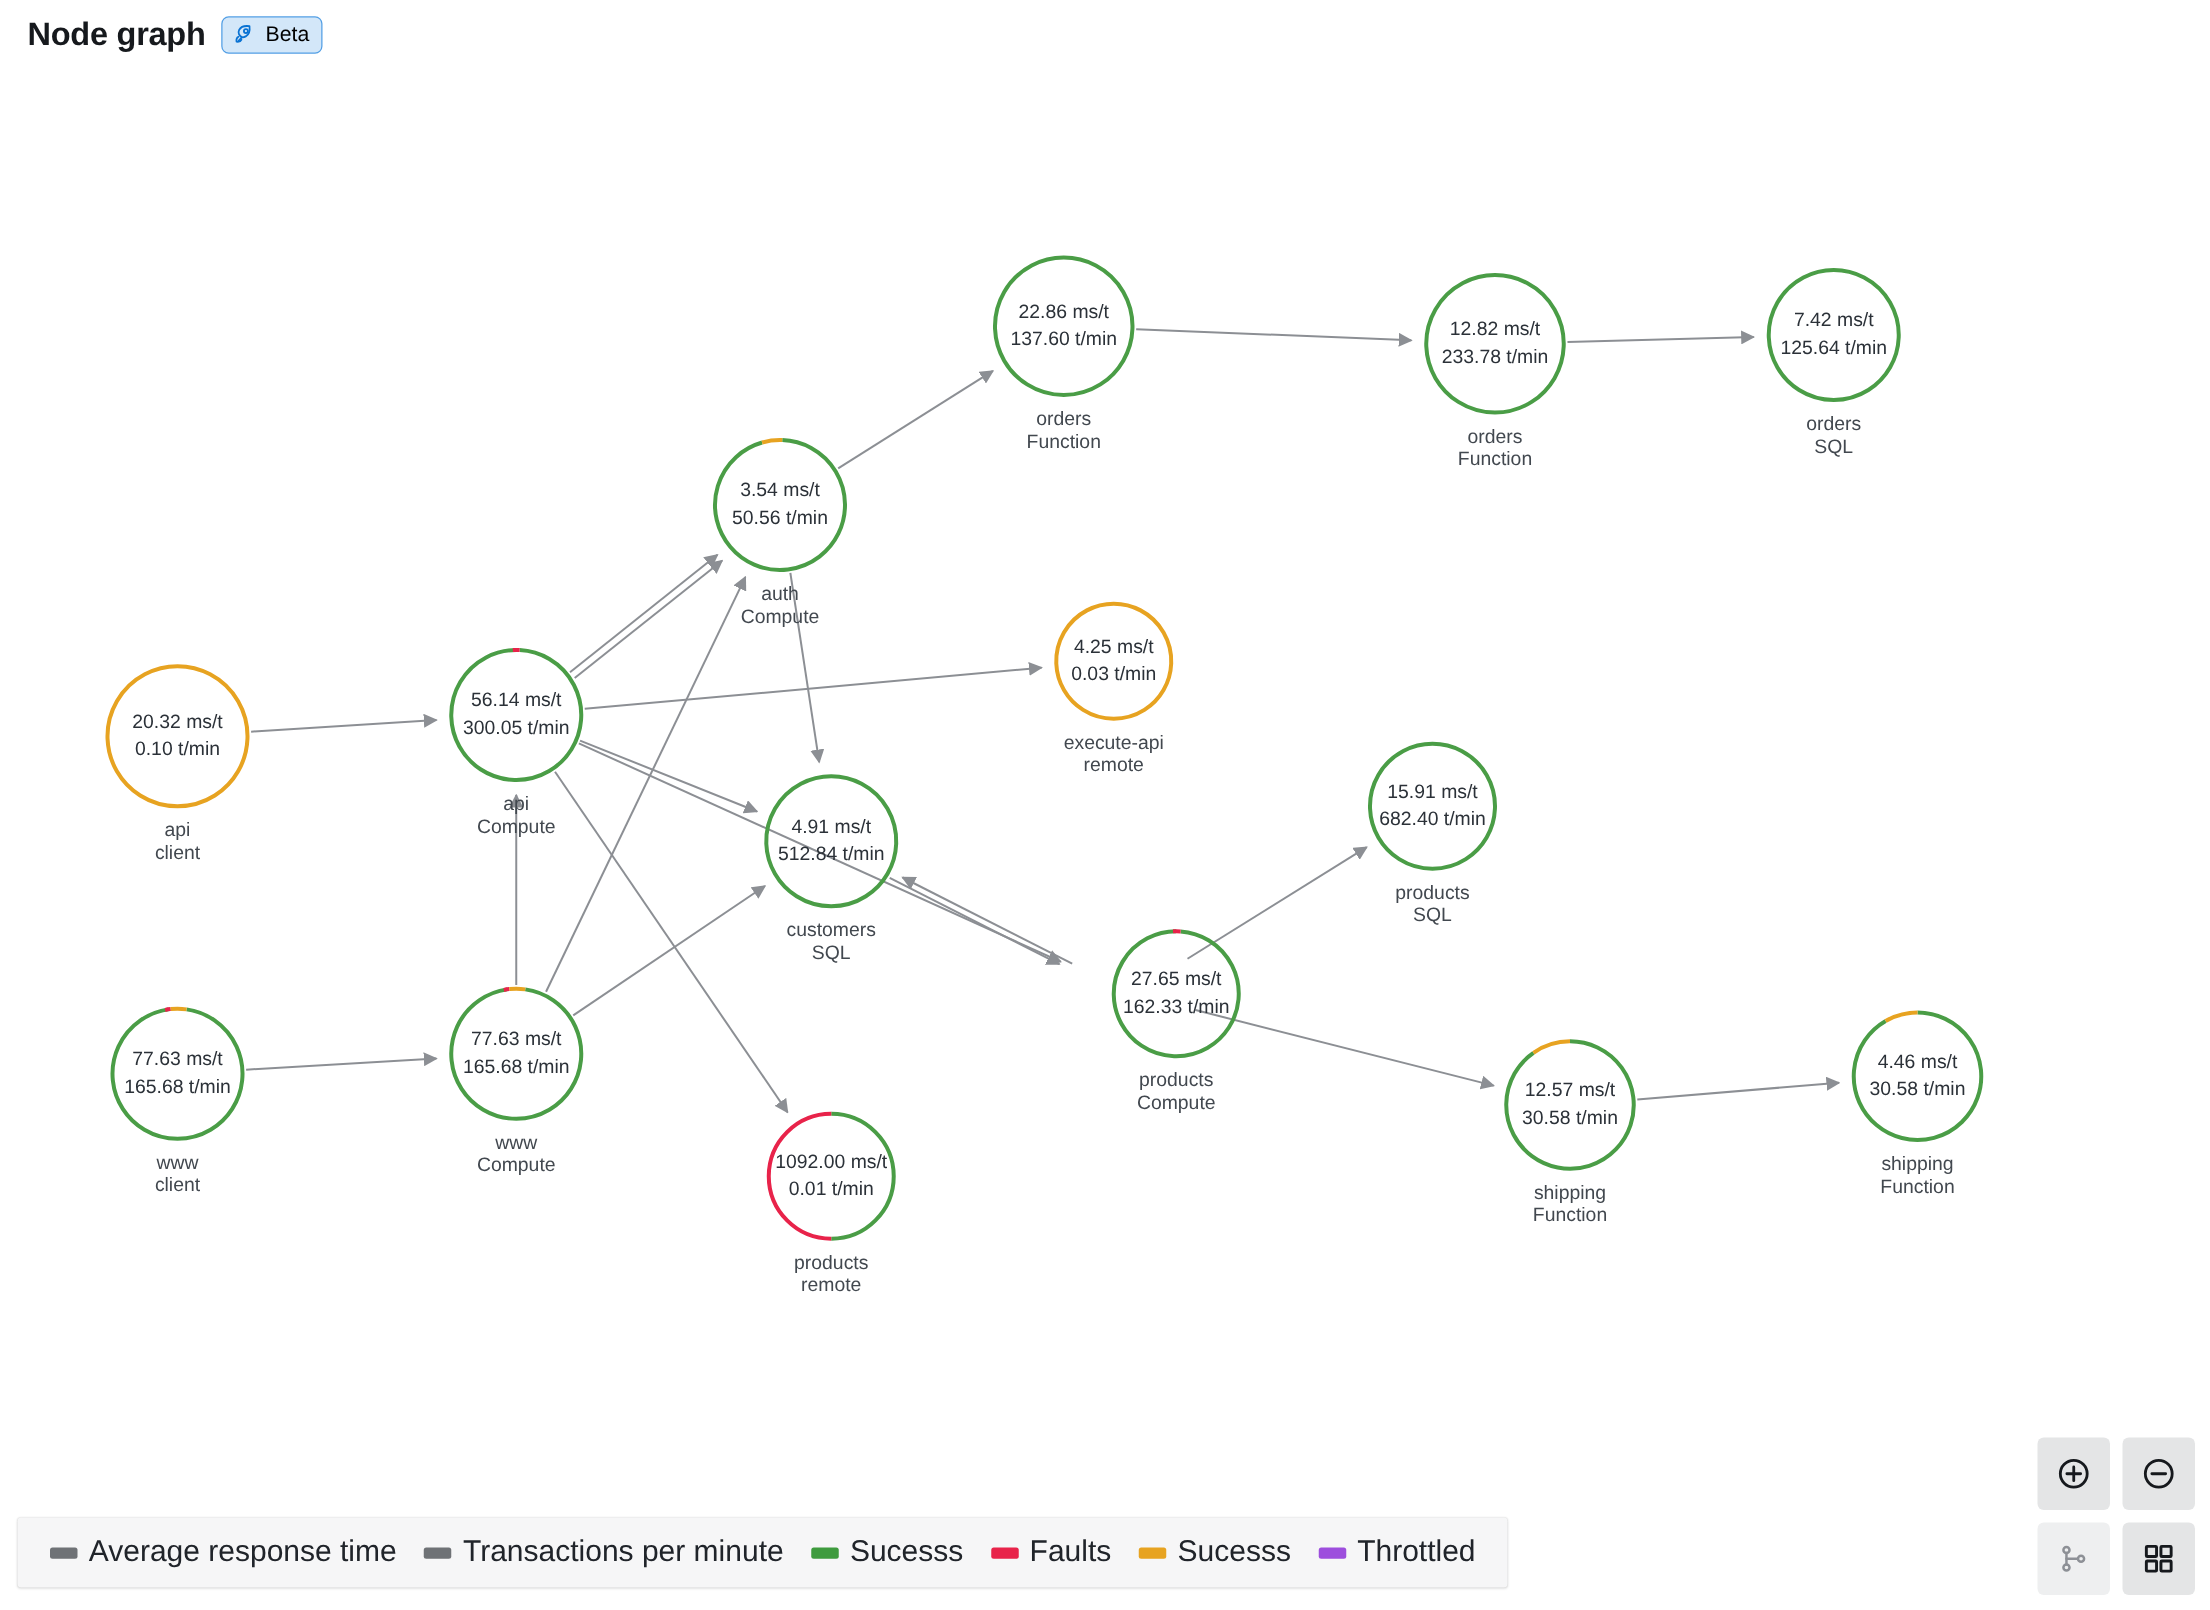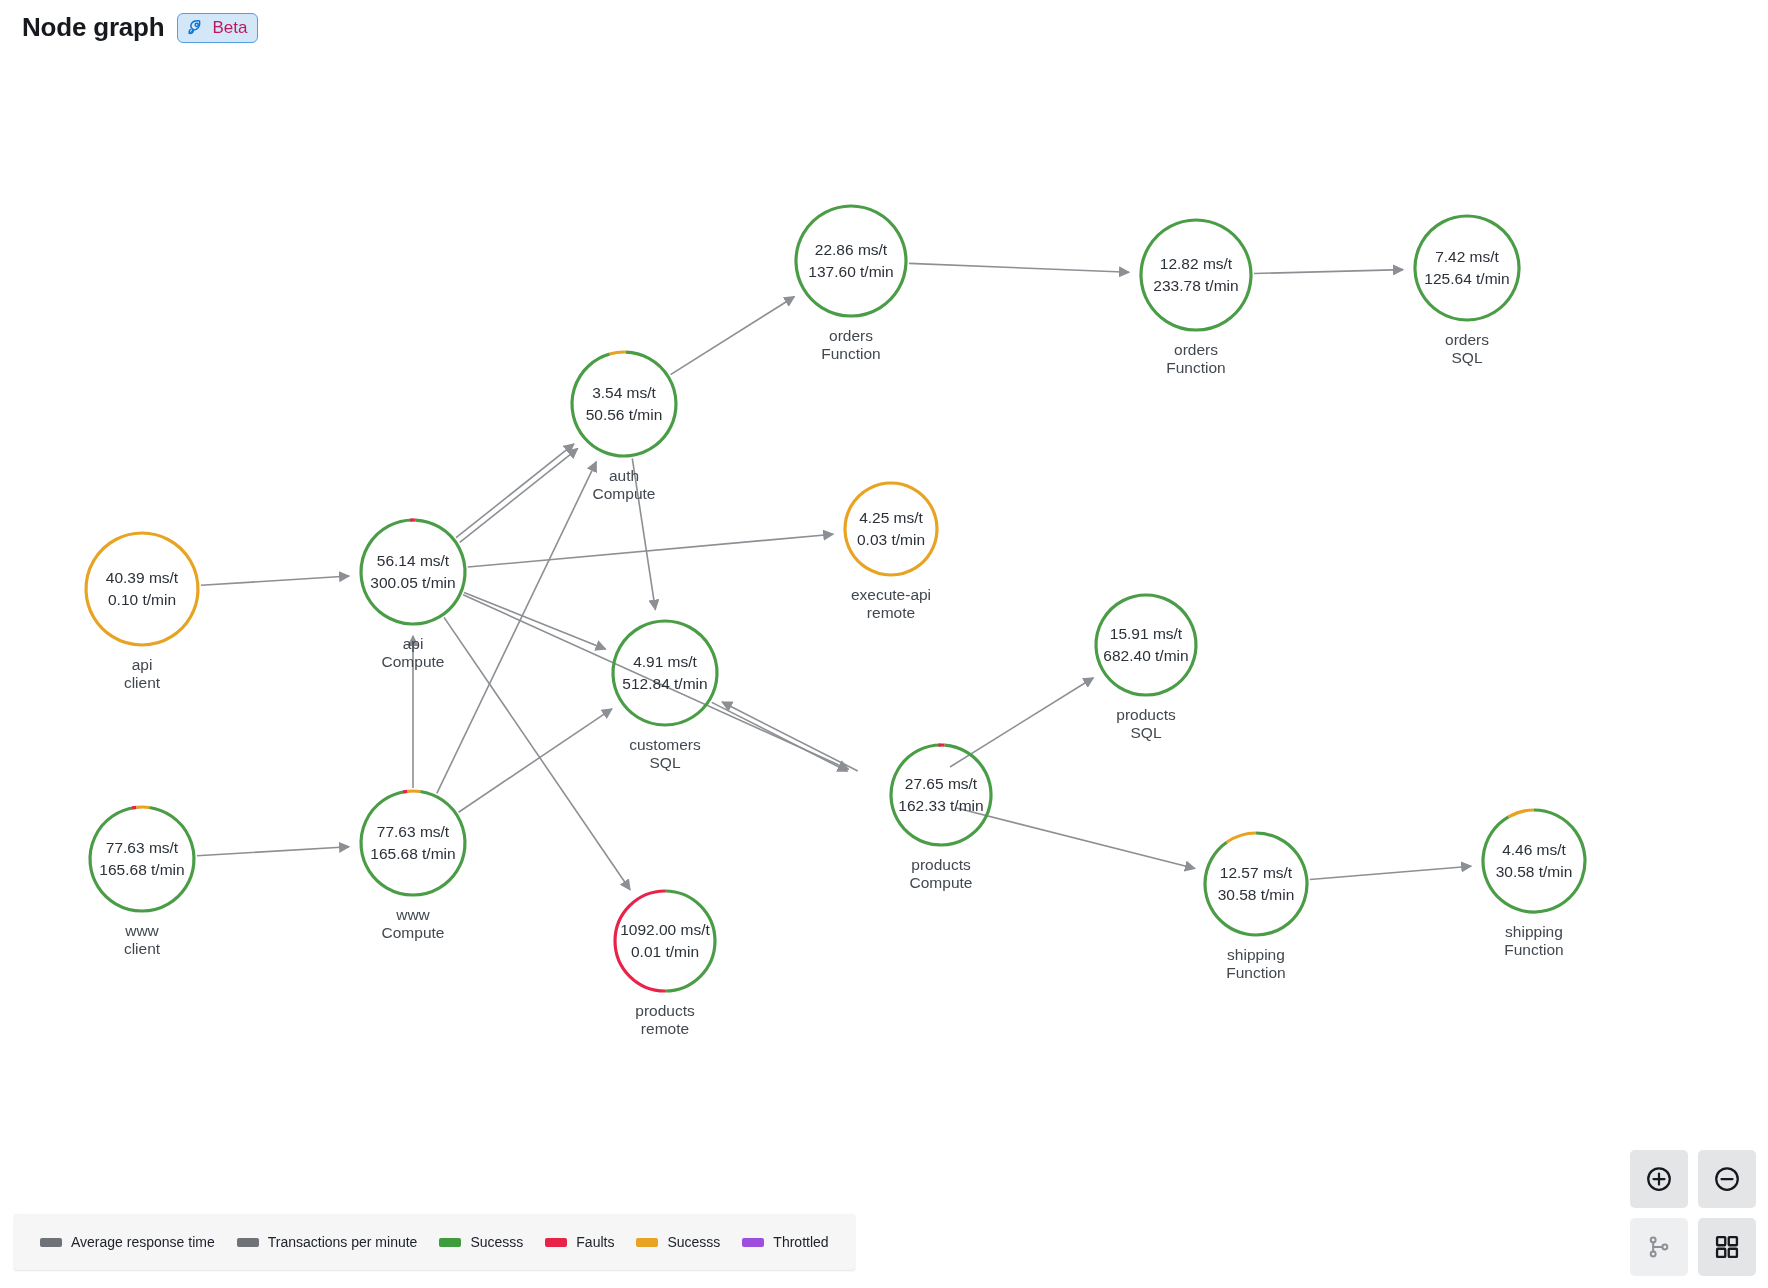--- a/index.html
+++ b/index.html
@@ -36,21 +36,21 @@
     letter-spacing: -0.2px;
   }
   .beta-badge {
     display: inline-flex;
     align-items: center;
     gap: 7px;
     background: #d3e7f9;
     border: 1px solid #539fe5;
     border-radius: 6px;
     padding: 4px 10px 4px 8px;
-    color: #be185d;
+    color: #000000;
     font-size: 17px;
   }
   .beta-badge svg { display: block; }
 
   
   .canvas {
     position: absolute;
     left: 0; top: 0;
     width: 1768px;
     height: 1288px;
@@ -113,21 +113,21 @@
     display: flex;
     align-items: center;
     padding: 0 26px;
     gap: 22px;
     box-shadow: 0 1px 2px rgba(0,0,0,0.10), 0 0 1px rgba(0,0,0,0.08);
   }
   .legend-item {
     display: flex;
     align-items: center;
     gap: 9px;
-    font-size: 14px;
+    font-size: 24px;
     color: #20242a;
     white-space: nowrap;
   }
   .legend-swatch {
     width: 22px;
     height: 9px;
     border-radius: 2px;
     flex: none;
   }
 
@@ -204,21 +204,21 @@
           <line x1="1309.8161315194654" y1="879.5475862411953" x2="1471.2145132272904" y2="866.1944827186055" marker-end="url(#arrow)"></line>
         </g>
     </svg>
     <div id="node-layer">
         <div class="node" style="left: 142px; top: 589px;">
           <div class="node-ring-wrap" style="width: 120px; height: 120px;">
             <svg width="120" height="120" viewBox="0 0 120 120">
               <path d="M 60 4 A 56 56 0 1 1 59.99 4 Z" stroke="#e7a321" stroke-width="3.2" fill="none"></path>
             </svg>
             <div class="node-metrics">
-              <div class="node-metric">40.39 ms/t</div>
+              <div class="node-metric">20.32 ms/t</div>
               <div class="node-metric">0.10 t/min</div>
             </div>
           </div>
           <div class="node-label" style="top: 127px;"><span>api</span><span class="l2">client</span></div>
         </div>
         <div class="node" style="left: 413px; top: 572px;">
           <div class="node-ring-wrap" style="width: 112px; height: 112px;">
             <svg width="112" height="112" viewBox="0 0 112 112">
               <path d="M 58.72146972463309 4.071264192762158 A 52 52 0 1 1 55.99999999999999 4" stroke="#4a9d46" stroke-width="3.2" fill="none"></path>
               <path d="M 53.2785302753669 4.071264192762158 A 52 52 0 0 1 58.72146972463308 4.071264192762158" stroke="#e8234a" stroke-width="3.2" fill="none"></path>

